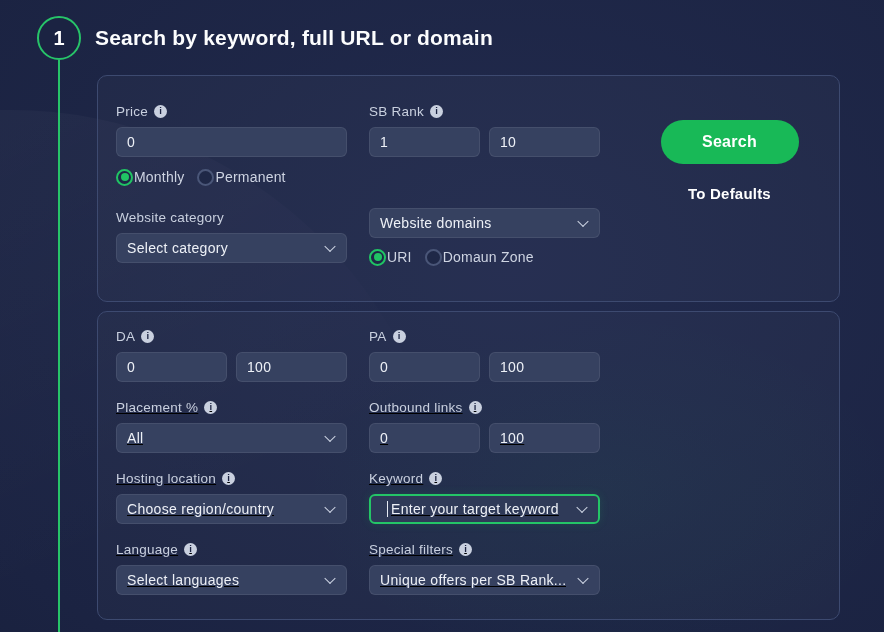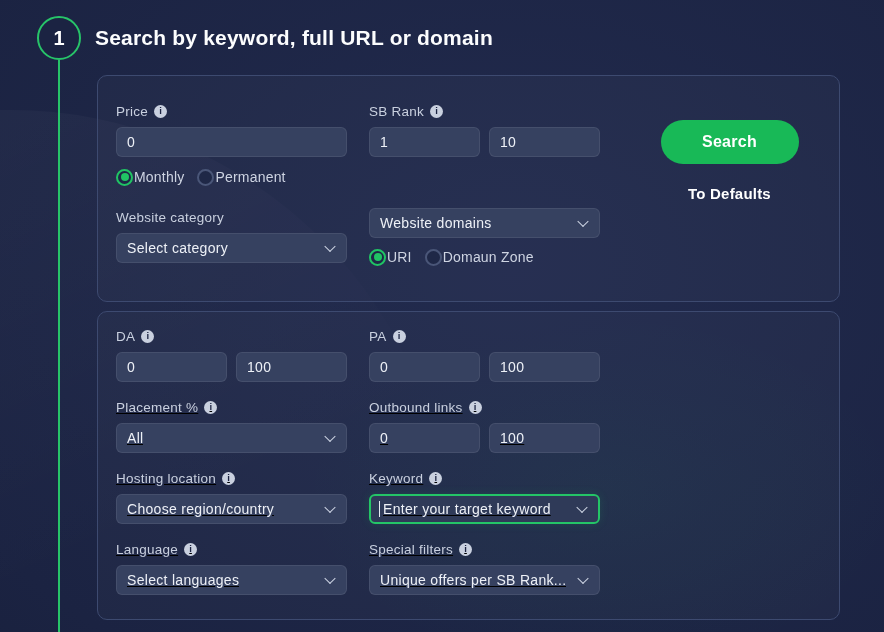--- a/index.html
+++ b/index.html
@@ -61,21 +61,21 @@
     background:#364160;border:1px solid rgba(255,255,255,0.08);border-radius:6px;
     color:#eef1f7;font-size:14px;letter-spacing:0.3px;
     display:flex;align-items:center;padding:0 30px 0 10px;
   }
   .select .sel-text{white-space:nowrap;overflow:hidden;text-overflow:ellipsis;}
   .chev{
     position:absolute;right:12px;top:50%;width:7px;height:7px;
     border-right:1.6px solid #cdd4e3;border-bottom:1.6px solid #cdd4e3;
     transform:translateY(-70%) rotate(45deg);
   }
-  .select.kw{border:2px solid #24c567;background:#2f3a58;padding-left:8px;box-shadow:0 0 10px rgba(36,197,103,0.15);}
+  .select.kw{border:2px solid #24c567;background:#2f3a58;padding-left:16px;box-shadow:0 0 10px rgba(36,197,103,0.15);}
   .caret{width:1px;height:16px;background:#e6ebf3;margin-right:3px;flex:none;}
   
   .radio-row{display:flex;align-items:center;gap:13px;height:18px;margin-top:11px;}
   .radio{display:flex;align-items:center;gap:1px;cursor:pointer;}
   .rlabel{color:#ced4e2;font-size:14px;letter-spacing:0.2px;}
   .rdot{
     width:17px;height:17px;border-radius:50%;box-sizing:border-box;flex:none;
     border:2px solid #4a5678;background:#1f2847;
     display:inline-flex;align-items:center;justify-content:center;
   }

